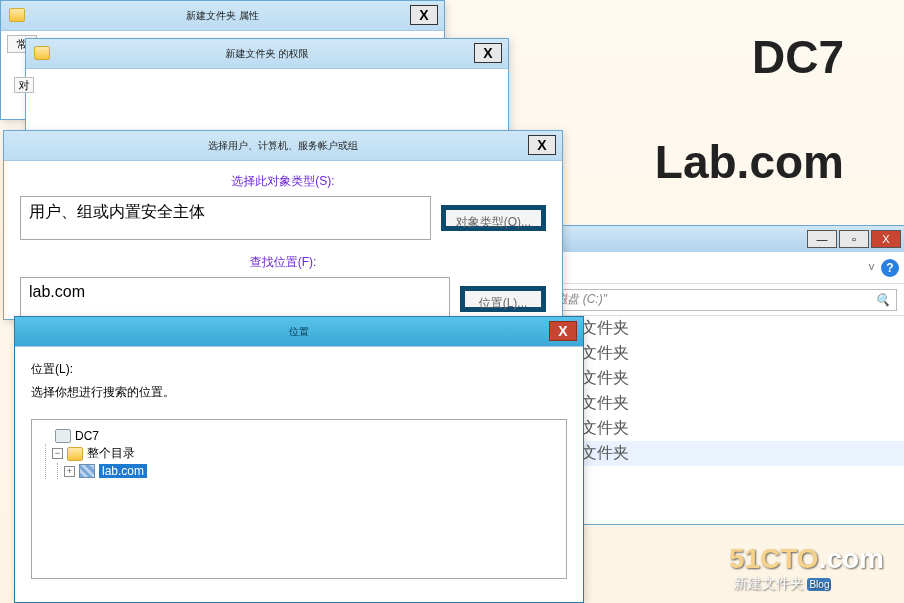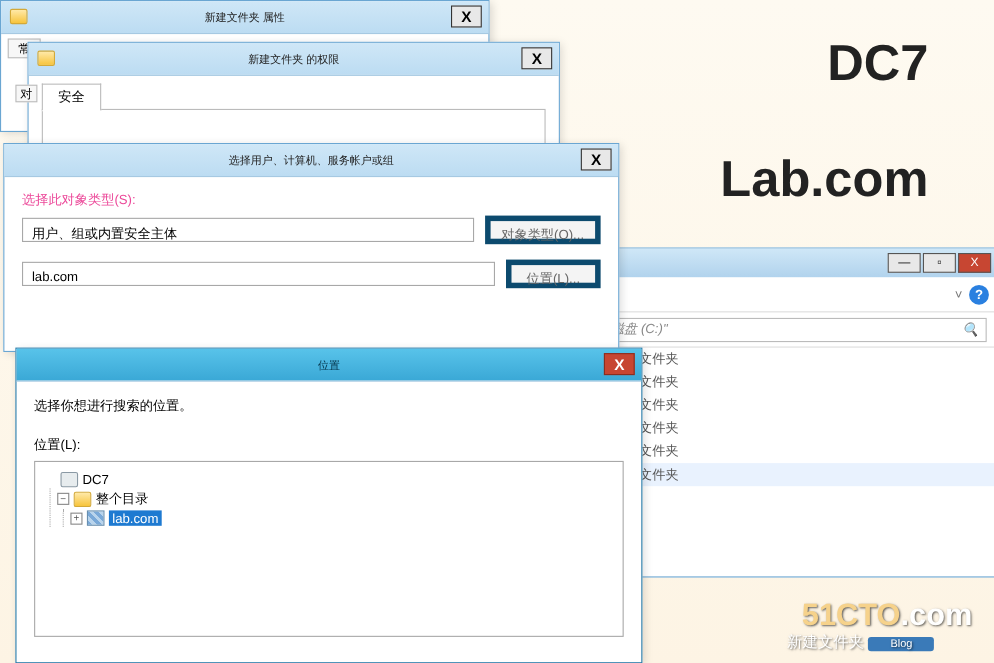--- a/index.html
+++ b/index.html
@@ -4,21 +4,21 @@
 <style>
 * { box-sizing: border-box; margin: 0; padding: 0; font-family: "Microsoft YaHei", "Segoe UI", sans-serif; }
 body { width: 904px; height: 603px; background: linear-gradient(#fefaf1, #fdf4e4); position: relative; overflow: hidden; font-size: 12px; }
 
 .brand { position: absolute; right: 60px; top: 30px; font-size: 46px; font-weight: bold; color: #222; }
 .brand2 { position: absolute; right: 60px; top: 135px; font-size: 46px; font-weight: bold; color: #222; }
 .watermark { position: absolute; right: 20px; bottom: 10px; text-align: center; color: #fff; font-family: Arial; }
 .watermark .b1 { font-size: 28px; font-weight: bold; text-shadow: 1px 1px 2px rgba(0,0,0,.6); margin-left: 48px; }
 .watermark .b1 span { color: #f6d28b; }
 .watermark .b2 { font-size: 14px; text-shadow: 1px 1px 2px rgba(0,0,0,.6); }
-.watermark .b2 .blog { background:#3a7ab8; color:#fff; padding:1px 20px; border-radius:3px; font-size:10px; margin-left:4px;}
+.watermark .b2 .blog { background:#3a7ab8; color:#fff; padding:1px 2px; border-radius:3px; font-size:10px; margin-left:4px;}
 
 .win { position:absolute; background:#fff; border:1px solid #6aa6d2; box-shadow:2px 2px 8px rgba(0,0,0,.15);}
 .titlebar { height:30px; background: linear-gradient(#cfe7f7,#bcdcf2); display:flex; align-items:center; justify-content:center; position:relative; border-bottom:1px solid #a6c9e2;}
 .titlebar .t-text { font-size:10px; color:#222;}
 .titlebar .close { position:absolute; right:6px; top:4px; width:28px; height:20px; border:1px solid #333; background:#e8e8e8; display:flex; align-items:center; justify-content:center; font-weight:bold; cursor:pointer; font-size:14px;}
 .titlebar .close.red { background:#c74632; color:#fff; border-color:#8a2e20;}
 .folder-icon { width:16px; height:14px; background:linear-gradient(#ffe9a8,#f7c43c); border:1px solid #d4a937; border-radius:2px; position:absolute; left:8px; top:7px;}
 
 
 #w1 { left:0; top:0; width:445px; height:120px; }
@@ -27,23 +27,23 @@
 
 
 #w2 { left:25; top:38px; width:484px; height:100px;}
 #w2 .body { padding:6px 12px;}
 #w2 .tab { display:inline-block; border:1px solid #bbb; border-bottom:1px solid #fff; padding:3px 14px; font-size:12px; background:#fff; position:relative; top:1px; z-index:2;}
 #w2 .tabline { border-top:1px solid #bbb; margin-top:-1px;}
 
 
 #w3 { left:3px; top:130px; width:560px; height:190px; }
 #w3 .body { padding:12px 16px;}
-.label { font-size:12px; margin-bottom:6px; display:block; color:#ec4899;}
+.label { font-size:12px; margin-bottom:6px; display:block; color:#6d28d9;text-align:center;}
 .row { display:flex; align-items:center; gap:10px; margin-bottom:14px;}
-.txtbox { flex:1; border:1px solid #a8a8a8; padding:5px 8px; font-size:12px; background:#fff; height:22px;}
+.txtbox { flex:1; border:1px solid #a8a8a8; padding:5px 8px; font-size:16px; background:#fff; height:44px;}
 .btn { border:5px solid #0c4a6e; background:#f4f4f4; padding:4px 10px; font-size:12px; min-width:86px; height:26px; cursor:pointer; color:#666;}
 
 
 #w4 { left:14px; top:316px; width:570px; height:287px; border:1px solid #257aa8;}
 #w4 .titlebar { background: linear-gradient(#58c3ea,#3aa8d6);}
 #w4 .body { padding:14px 16px;}
 .tree-box { border:1px solid #a8a8a8; height:160px; padding:8px; background:#fff;}
 .tree-item { display:flex; align-items:center; gap:4px; font-size:12px; padding:1px 0;}
 .tree-item .exp { width:11px; height:11px; border:1px solid #888; font-size:9px; display:flex; align-items:center; justify-content:center; line-height:9px; cursor:pointer; color:#555; background:#fff;}
 .tree-item .ico { width:16px; height:14px; display:inline-block;}
@@ -61,21 +61,21 @@
 #explorer .toolbar { height:32px; border-bottom:1px solid #ddd; display:flex; align-items:center; justify-content:flex-end; padding-right:6px; gap:6px; color:#777;}
 #explorer .helpq { width:18px; height:18px; border-radius:50%; background:#2a80e0; color:#fff; display:flex; align-items:center; justify-content:center; font-size:12px; font-weight:bold;}
 #explorer .addr { height:32px; border-bottom:1px solid #ddd; display:flex; align-items:center; gap:8px; padding:0 8px; color:#888;}
 #explorer .addr .seg { font-size:12px;}
 #explorer .addr .refresh { margin-left:4px;}
 #explorer .search { flex:1; border:1px solid #bbb; height:22px; display:flex; align-items:center; padding:0 6px; color:#888; font-style:italic; gap:6px; justify-content:space-between;}
 #explorer .list-head { display:flex; padding:4px 10px; border-bottom:1px solid #eee; color:#555;}
 #explorer .list-head div { font-size:12px;}
 #explorer .c-time{width:120px;} .c-type{width:100px;} .c-size{width:100px; text-align:right;}
 #explorer .rows { }
-#explorer .rrow { display:flex; padding:2px 10px; font-size:12px; color:#555;align-items:flex-end;}
+#explorer .rrow { display:flex; padding:2px 10px; font-size:16px; color:#555;align-items:flex-end;}
 #explorer .rrow.sel { background:#e9f2fe;}
 
 </style>
 </head>
 <body>
 
 <div class="brand">DC7</div>
 <div class="brand2">Lab.com</div>
 
 <div class="watermark">
@@ -146,53 +146,49 @@
   </div>
 </div>
 
 <div id="w2" class="win" style="left:25px;">
   <div class="titlebar">
     <span class="folder-icon"></span>
     <span class="t-text">新建文件夹 的权限</span>
     <span class="close">X</span>
   </div>
   <div style="position:absolute; left:-12px; top:38px; border:1px solid #bbb; width:20px; height:16px; font-size:11px; background:#f7f7f7; text-align:center;">对</div>
-  <div class="body">
-    <span class="tab">安全</span>
-    <div class="tabline"></div>
-    <div style="border:1px solid #bbb; border-top:none; height:38px;"></div>
-  </div>
 </div>
 
 <div id="w3" class="win">
   <div class="titlebar">
     <span class="t-text">选择用户、计算机、服务帐户或组</span>
     <span class="close">X</span>
   </div>
   <div class="body">
     <span class="label">选择此对象类型(S):</span>
     <div class="row">
       <div class="txtbox">用户、组或内置安全主体</div>
       <button class="btn">对象类型(O)...</button>
     </div>
+    <span class="label">查找位置(F):</span>
     <div class="row">
       <div class="txtbox">lab.com</div>
       <button class="btn">位置(L)...</button>
     </div>
   </div>
 </div>
 
 <div id="w4" class="win">
   <div class="titlebar">
     <span class="t-text" style="color:#043248;">位置</span>
     <span class="close red">X</span>
   </div>
   <div class="body">
+    <div style="margin-bottom:6px;">位置(L):</div>
     <div style="margin-bottom:18px;">选择你想进行搜索的位置。</div>
-    <div style="margin-bottom:6px;">位置(L):</div>
     <div class="tree-box">
       <div class="tree-item">
         <span style="width:11px;"></span>
         <span class="ico computer"></span>
         <span class="name">DC7</span>
       </div>
       <div class="dots">
         <div class="tree-item">
           <span class="exp">−</span>
           <span class="ico folder"></span>

